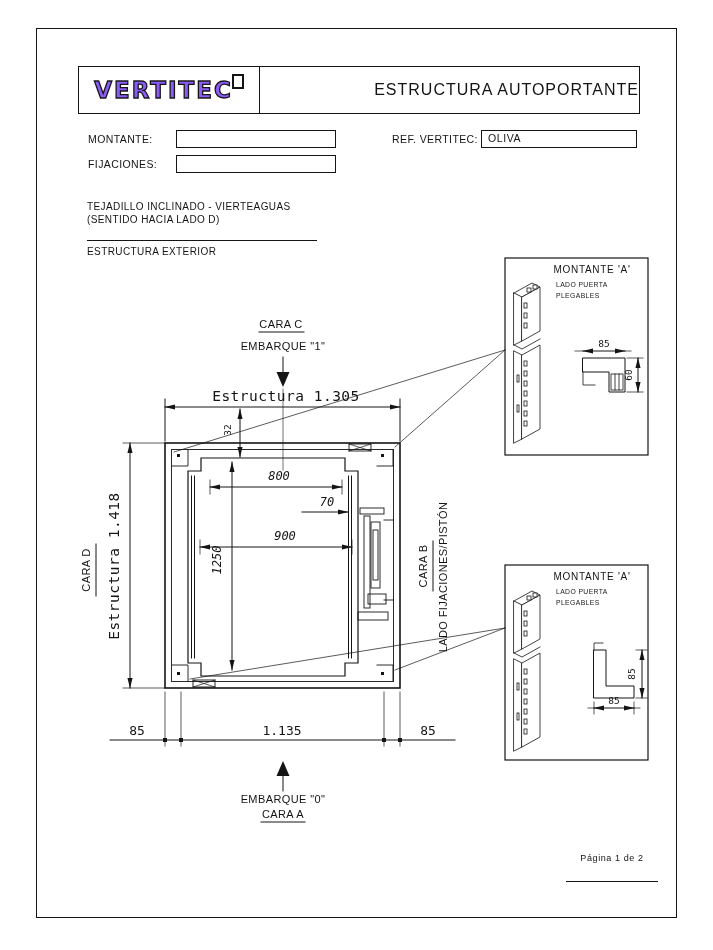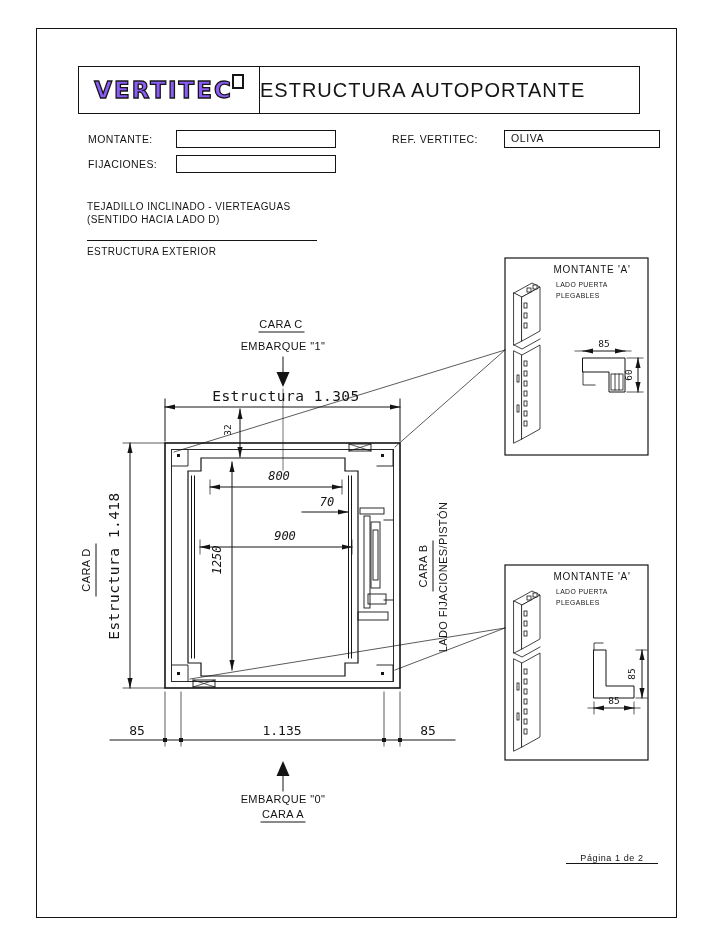--- a/index.html
+++ b/index.html
@@ -9,34 +9,34 @@
         border:1.6px solid #141414;}
   
   .titleblock{position:absolute;left:78px;top:66px;width:562px;height:48px;
         border:1.6px solid #141414;display:flex;box-sizing:border-box;background:#fff;}
   .logo-cell{width:180px;border-right:1.6px solid #141414;display:flex;align-items:center;
         justify-content:center;}
   .logo-text{font-family:"DejaVu Sans",sans-serif;font-weight:bold;font-size:23px;
         letter-spacing:2px;color:#8b5cf6;-webkit-text-stroke:1.3px #141414;}
   .logo-mark{display:inline-block;width:8px;height:11px;border:2.5px solid #141414;
         margin-left:-1px;transform:translateY(-9px);}
-  .title-cell{flex:1;display:flex;align-items:center;justify-content:flex-start;
-        font-size:20px;letter-spacing:1px;white-space:nowrap;}
+  .title-cell{flex:1;display:flex;align-items:center;justify-content:flex-end;
+        font-size:16px;letter-spacing:1px;white-space:nowrap;}
   
   .flabel{position:absolute;font-size:10.5px;letter-spacing:.4px;}
   .fbox{position:absolute;height:18px;border:1.3px solid #141414;box-sizing:border-box;
         font-size:10.5px;line-height:15px;padding-left:6px;letter-spacing:.6px;background:#fff;}
   
   .notes{position:absolute;left:87px;top:200px;width:230px;font-size:10px;
         letter-spacing:.4px;line-height:13px;}
   .notes .ul{border-bottom:1.2px solid #141414;padding-bottom:14px;}
   .note2{position:absolute;left:87px;top:246px;font-size:10px;letter-spacing:.4px;}
   
   .footer{position:absolute;left:566px;top:853px;width:92px;text-align:center;
-        font-size:9px;letter-spacing:.6px;border-bottom:1px solid #141414;padding-bottom:0;}
+        font-size:9px;letter-spacing:.6px;border-bottom:1px solid #141414;padding-bottom:18px;}
   
   .sv{position:absolute;left:0;top:0;}
   .sv .lw{stroke:#141414;fill:none;stroke-width:1;stroke-linecap:square;}
   .sv .fill{fill:#141414;stroke:none;}
   .sv text{fill:#141414;stroke:none;}
   .lbl{font-family:"Liberation Sans",sans-serif;font-size:11px;letter-spacing:.4px;}
   .lbl-sm{font-family:"Liberation Sans",sans-serif;font-size:10px;letter-spacing:.7px;}
   .tiny{font-family:"Liberation Sans",sans-serif;font-size:6.8px;letter-spacing:.4px;}
   .dim{font-family:"DejaVu Sans Mono",monospace;font-style:italic;font-size:12px;}
   .dim-sm{font-family:"DejaVu Sans Mono",monospace;font-size:9.5px;}
@@ -56,21 +56,21 @@
         <span class="logo-mark"></span>
     </div>
     <div class="title-cell">
       <span>ESTRUCTURA AUTOPORTANTE</span>
     </div>
   </div>
 
   <div class="flabel" style="left:88px;top:133px">MONTANTE:</div>
   <div class="fbox" style="left:176px;top:130px;width:160px"><span></span></div>
   <div class="flabel" style="left:392px;top:133px">REF. VERTITEC:</div>
-  <div class="fbox" style="left:504px;top:130px;width:156px"><span>OLIVA</span></div>
+  <div class="fbox" style="left:481px;top:130px;width:156px"><span>OLIVA</span></div>
   <div class="flabel" style="left:88px;top:158px">FIJACIONES:</div>
   <div class="fbox" style="left:176px;top:155px;width:160px"><span></span></div>
 
   <div class="notes">
     <div class="ul">
       <div>TEJADILLO INCLINADO - VIERTEAGUAS</div>
       <div>(SENTIDO HACIA LADO D)</div>
     </div>
   </div>
   <div class="note2">ESTRUCTURA EXTERIOR</div>

